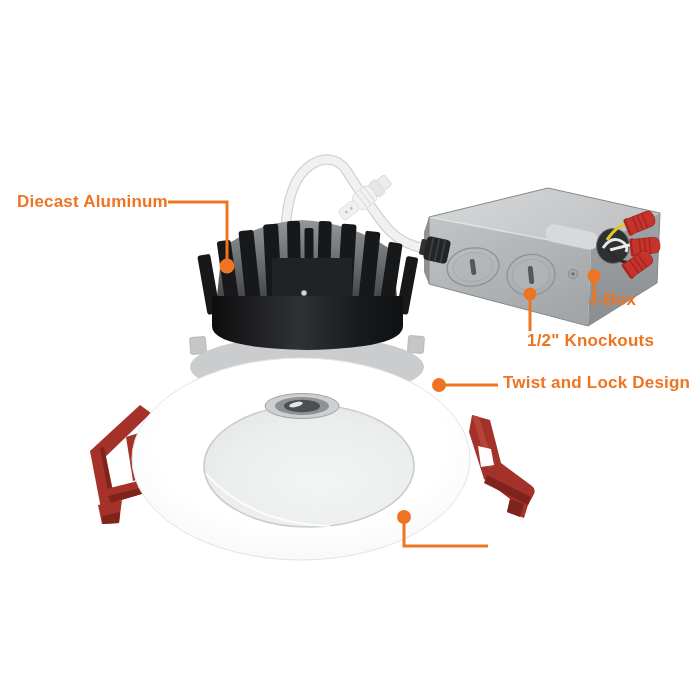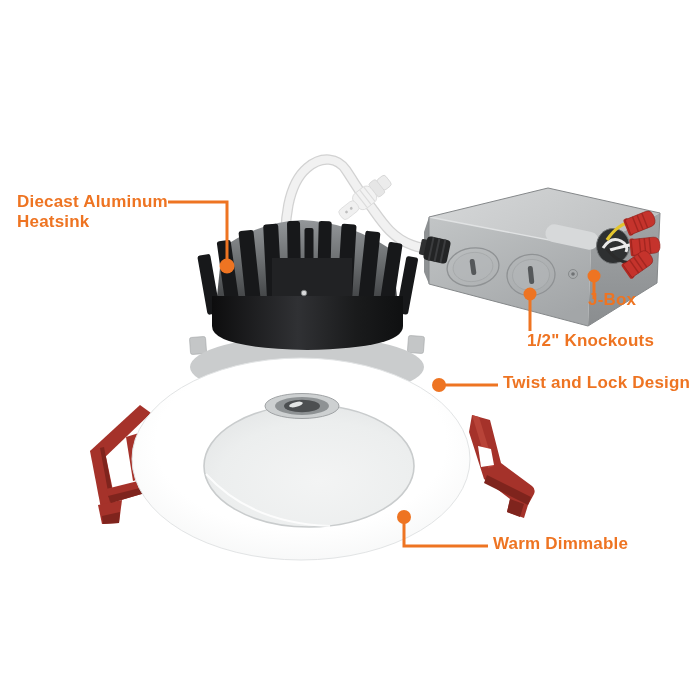--- a/index.html
+++ b/index.html
@@ -224,28 +224,24 @@
       <circle cx="227" cy="266" r="7.5"></circle>
       <circle cx="594" cy="276" r="6.5"></circle>
       <circle cx="530" cy="294" r="6.5"></circle>
       <circle cx="439" cy="385" r="7"></circle>
       <circle cx="404" cy="517" r="7"></circle>
     </g>
   </svg>
 
   <div class="callout-label cl-heatsink">
     <div>Diecast Aluminum</div>
-    <div>Heatsink</div>
   </div>
   <div class="callout-label cl-jbox">
     <div>J-Box</div>
   </div>
   <div class="callout-label cl-knockouts">
     <div>1/2" Knockouts</div>
   </div>
   <div class="callout-label cl-twist">
     <div>Twist and Lock Design</div>
   </div>
-  <div class="callout-label cl-warm">
-    <div>Warm Dimmable</div>
-  </div>
 
 </div>
 
 </body></html>

